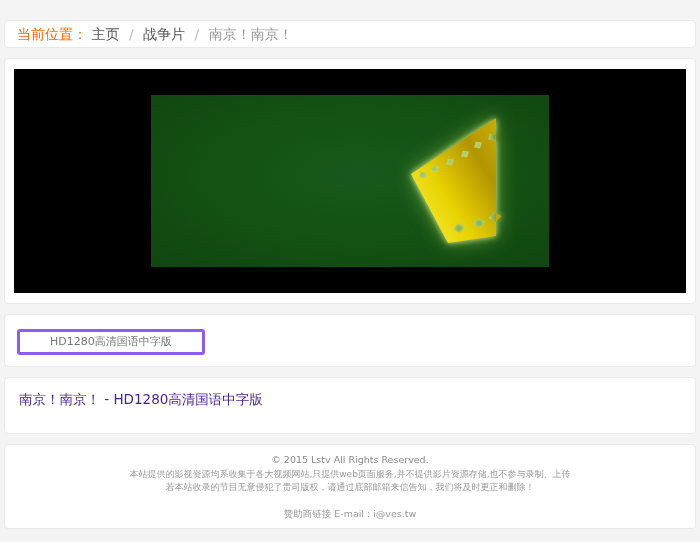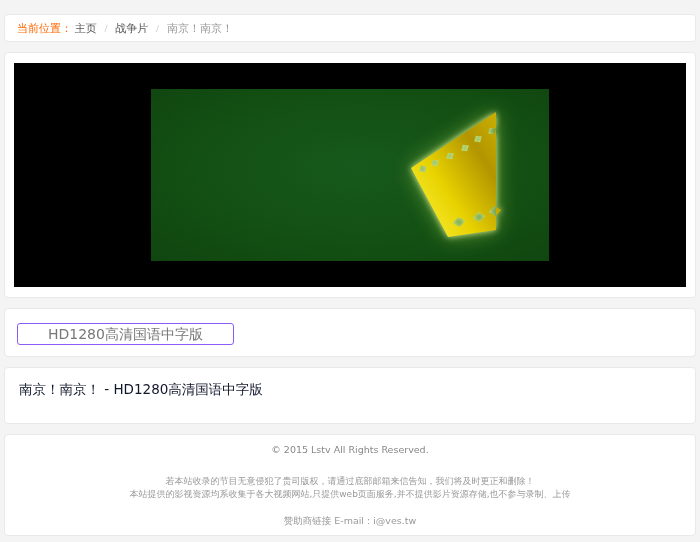--- a/index.html
+++ b/index.html
@@ -10,21 +10,21 @@
     overflow: hidden;
   }
   .panel {
     background: #ffffff;
     border: 1px solid #e9e9e9;
     border-radius: 4px;
     margin: 0 4px 10px 4px;
   }
 
   
-  #breadcrumb-panel { margin-top: 14px; padding: 8px 12px; font-size: 11px; line-height: 10px; color: #555; font-family: Liberation Serif, serif; }
+  #breadcrumb-panel { margin-top: 20px; padding: 8px 12px; font-size: 14px; line-height: 10px; color: #555; }
   .crumb-prefix { color: #f60; }
   .crumb-link { color: #555; text-decoration: none; cursor: pointer; }
   .crumb-sep { color: #bbb; margin: 0 5px; }
   .crumb-current { color: #999; }
 
   
   #player-panel { padding: 10px 9px; }
   #player-screen {
     background: #000;
     height: 224px;
@@ -39,39 +39,39 @@
   #film-strip-svg {
     position: absolute; left: 250px; top: 10px;
     width: 105px; height: 140px;
     filter: drop-shadow(0 0 3px rgba(240,255,160,0.9)) drop-shadow(0 0 10px rgba(190,240,90,0.45));
   }
 
   
   #episodes-panel { padding: 14px 12px 11px 12px; }
   .episode-btn {
     display: inline-block;
-    border: 1px solid #8b5cf6;
+    border: 3px solid #8b5cf6;
     border-radius: 3px;
     background: #fff;
     color: #777;
-    font-size: 14px;
+    font-size: 11px;
     line-height: 12px;
     padding: 4px 30px;
     text-decoration: none;
     cursor: pointer;
   }
 
   
   #detail-panel { padding: 13px 14px 18px 14px; }
-  #detail-title { font-size: 13.5px; font-weight: 400; color: #0f172a; line-height: 16px; margin-bottom: 8px; }
+  #detail-title { font-size: 13.5px; font-weight: 400; color: #4c1d95; line-height: 16px; margin-bottom: 8px; }
   #detail-desc { font-size: 9.5px; color: #777; line-height: 13px; }
 
   
   #footer-panel { padding: 8px 14px; text-align: center; color: #999; }
-  .footer-copyright { font-size: 9.5px; color: #888; line-height: 14px; margin-bottom: 18px; }
+  .footer-copyright { font-size: 9.5px; color: #888; line-height: 14px; margin-bottom: 1px; }
   .footer-line { font-size: 9px; line-height: 13px; }
   .footer-sponsor { font-size: 9.5px; line-height: 12px; margin-top: 14px; }
 </style>
 </head>
 <body>
 
 <div class="panel" id="breadcrumb-panel">
   <span class="crumb-prefix">当前位置：</span>
   <a class="crumb-link">主页</a>
   <span class="crumb-sep">/</span>
@@ -111,16 +111,16 @@
 <div class="panel" id="episodes-panel">
   <a class="episode-btn">HD1280高清国语中字版</a>
 </div>
 
 <div class="panel" id="detail-panel">
   <h1 id="detail-title">南京！南京！ - HD1280高清国语中字版</h1>
 </div>
 
 <div class="panel" id="footer-panel">
   <div class="footer-copyright">© 2015 Lstv All Rights Reserved.</div>
+  <div class="footer-line">本站提供的影视资源均系收集于各大视频网站,只提供web页面服务,并不提供影片资源存储,也不参与录制、上传</div>
   <div class="footer-line">若本站收录的节目无意侵犯了贵司版权，请通过底部邮箱来信告知，我们将及时更正和删除！</div>
-  <div class="footer-line">本站提供的影视资源均系收集于各大视频网站,只提供web页面服务,并不提供影片资源存储,也不参与录制、上传</div>
   <div class="footer-sponsor">赞助商链接  E-mail : i@ves.tw</div>
 </div>
 
 </body></html>

